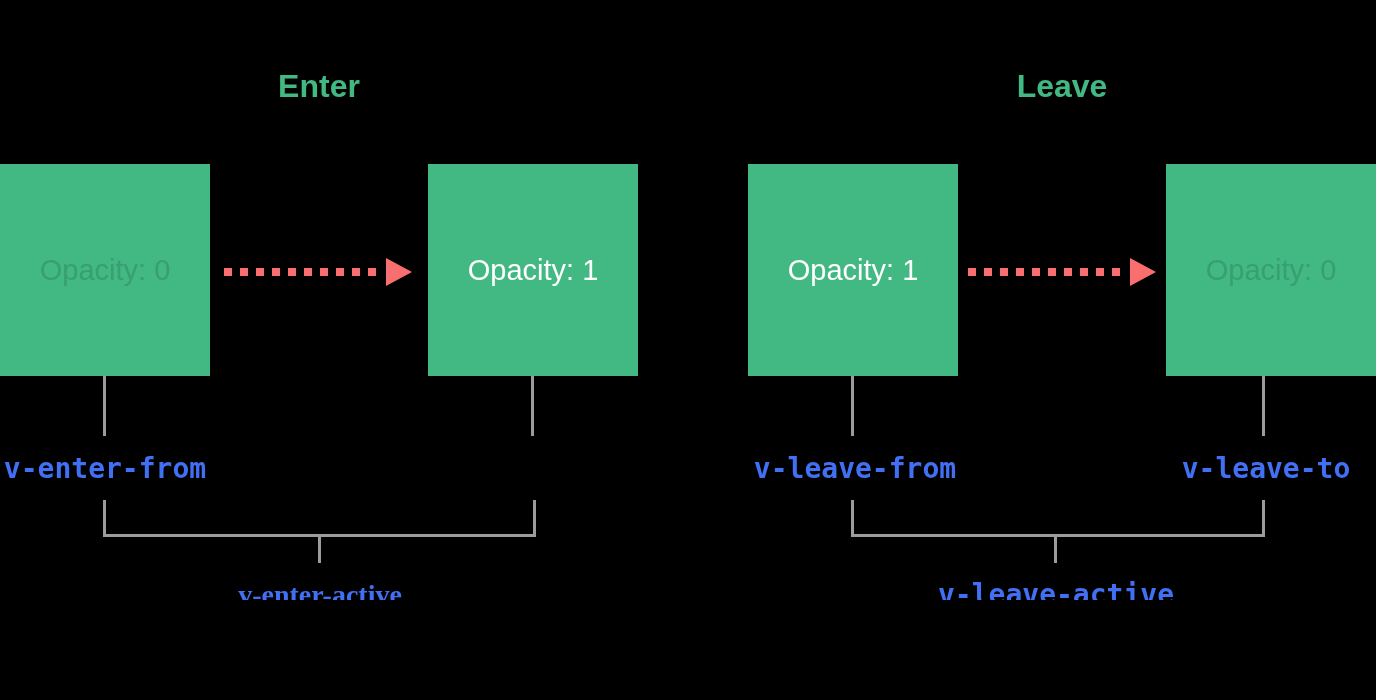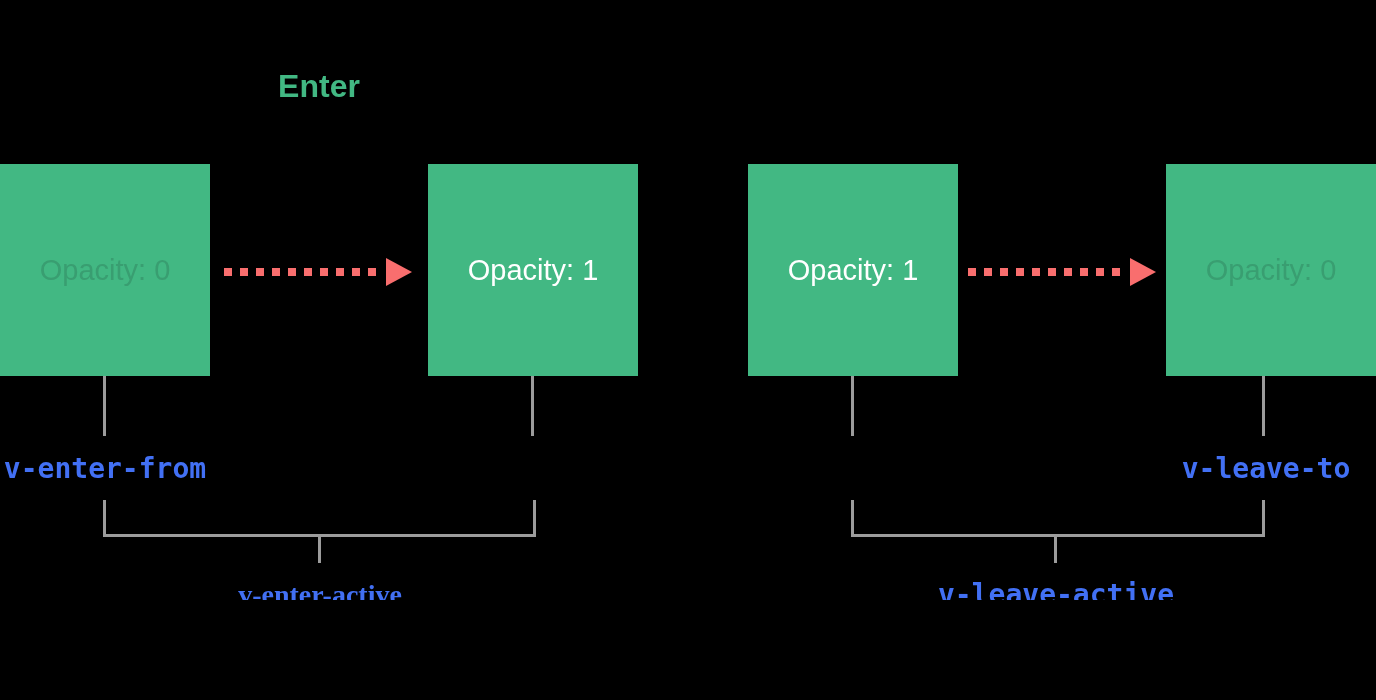--- a/index.html
+++ b/index.html
@@ -148,37 +148,39 @@
   <div class="stub" id="stub-enter-from"></div>
   <div class="stub" id="stub-enter-to"></div>
 
   <div class="class-label" id="label-enter-from">v-enter-from</div>
 
   <div class="bracket" id="bracket-enter"></div>
   <div class="bracket-stub" id="bstub-enter"></div>
 
   <div class="active-label" id="label-enter-active">v-enter-active</div>
 
+  <h2 class="title" id="title-leave">Leave</h2>
 
   <div class="box" id="box-leave-from">
     <span class="box-label">Opacity: 1</span>
   </div>
 
   <svg class="arrow" id="arrow-leave" viewBox="0 0 200 36">
     <line x1="6" y1="18" x2="166" y2="18" stroke="#f96e6e" stroke-width="8" stroke-dasharray="8 8"></line>
     <polygon points="168,4 168,32 194,18" fill="#f96e6e"></polygon>
   </svg>
 
   <div class="box" id="box-leave-to">
     <span class="box-label faint">Opacity: 0</span>
   </div>
 
   <div class="stub" id="stub-leave-from"></div>
   <div class="stub" id="stub-leave-to"></div>
 
+  <div class="class-label" id="label-leave-from">v-leave-from</div>
   <div class="class-label" id="label-leave-to">v-leave-to</div>
 
   <div class="bracket" id="bracket-leave"></div>
   <div class="bracket-stub" id="bstub-leave"></div>
 
   <div class="active-label" id="label-leave-active">v-leave-active</div>
 
 </div>
 
 </body></html>

